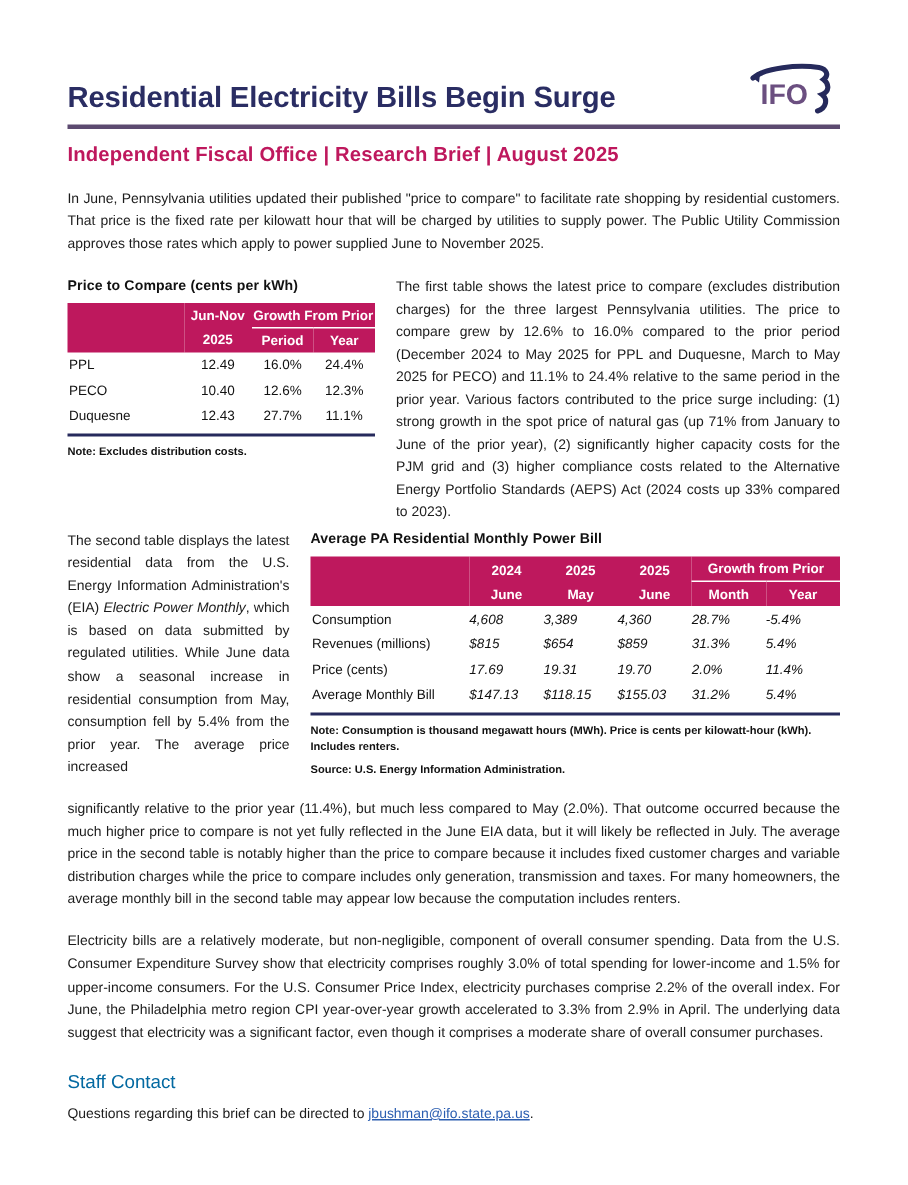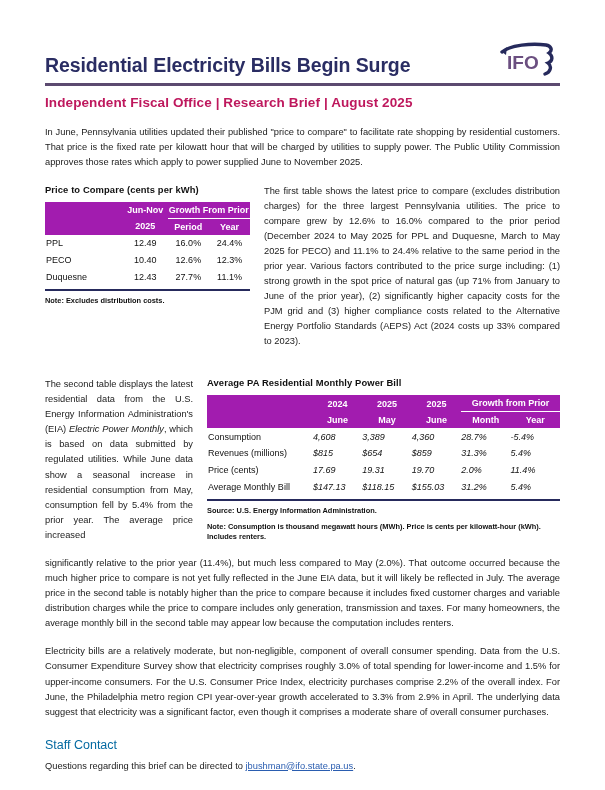--- a/index.html
+++ b/index.html
@@ -75,21 +75,21 @@
   .cols {
     display: flex;
     margin-top: 14px;
     align-items: flex-start;
   }
   .col-left-t1 { width: 205px; flex: 0 0 205px; }
   .col-right-t1 { flex: 1; padding-left: 14px; }
 
   .cols2 {
     display: flex;
-    margin-top: 28px;
+    margin-top: 4px;
     align-items: flex-start;
   }
   .col-narrow { width: 148px; flex: 0 0 148px; }
   .col-wide { flex: 1; padding-left: 14px; }
 
   .para-block { margin-top: 9px; }
 
   
   .tbl-title {
     font-size: 9.4px;
@@ -97,21 +97,21 @@
     color: #111111;
     margin-bottom: 7px;
     letter-spacing: 0.1px;
   }
   table {
     border-collapse: collapse;
     width: 100%;
     font-size: 9px;
   }
   .thead-band td, .thead-band th {
-    background: #a21caf;
+    background: #be185d;
     color: #ffffff;
     font-weight: bold;
     padding: 3px 0 3px 0;
     text-align: center;
     white-space: nowrap;
   }
   .thead-band td.lbl { text-align: left; padding-left: 4px; }
   .grp-underline {
     border-bottom: 1.2px solid #ffffff;
   }
@@ -309,22 +309,22 @@
             <td class="rowlabel">Average Monthly Bill</td>
             <td class="num">$147.13</td>
             <td class="num">$118.15</td>
             <td class="num">$155.03</td>
             <td class="num">31.2%</td>
             <td class="num">5.4%</td>
           </tr>
         </tbody>
       </table>
       <div class="tbl-foot-rule"></div>
+      <div class="tbl-note bold">Note: Consumption is thousand megawatt hours (MWh). Price is cents per kilowatt-hour (kWh). Includes renters.</div>
       <div class="tbl-note bold">Source: U.S. Energy Information Administration.</div>
-      <div class="tbl-note bold">Note: Consumption is thousand megawatt hours (MWh). Price is cents per kilowatt-hour (kWh). Includes renters.</div>
     </div>
   </div>
 
   <p class="para tight">significantly relative to the prior year (11.4%), but much less compared to May (2.0%). That outcome occurred because the much higher price to compare is not yet fully reflected in the June EIA data, but it will likely be reflected in July. The average price in the second table is notably higher than the price to compare because it includes fixed customer charges and variable distribution charges while the price to compare includes only generation, transmission and taxes. For many homeowners, the average monthly bill in the second table may appear low because the computation includes renters.</p>
   <p class="para para-block" style="margin-top:13px;">Electricity bills are a relatively moderate, but non-negligible, component of overall consumer spending. Data from the U.S. Consumer Expenditure Survey show that electricity comprises roughly 3.0% of total spending for lower-income and 1.5% for upper-income consumers. For the U.S. Consumer Price Index, electricity purchases comprise 2.2% of the overall index. For June, the Philadelphia metro region CPI year-over-year growth accelerated to 3.3% from 2.9% in April. The underlying data suggest that electricity was a significant factor, even though it comprises a moderate share of overall consumer purchases.</p>
 
   <div class="sec-head">Staff Contact</div>
   <p class="para"><span>Questions regarding this brief can be directed to </span><a class="link" href="#">jbushman@ifo.state.pa.us</a><span>.</span></p>
 
 </div>

